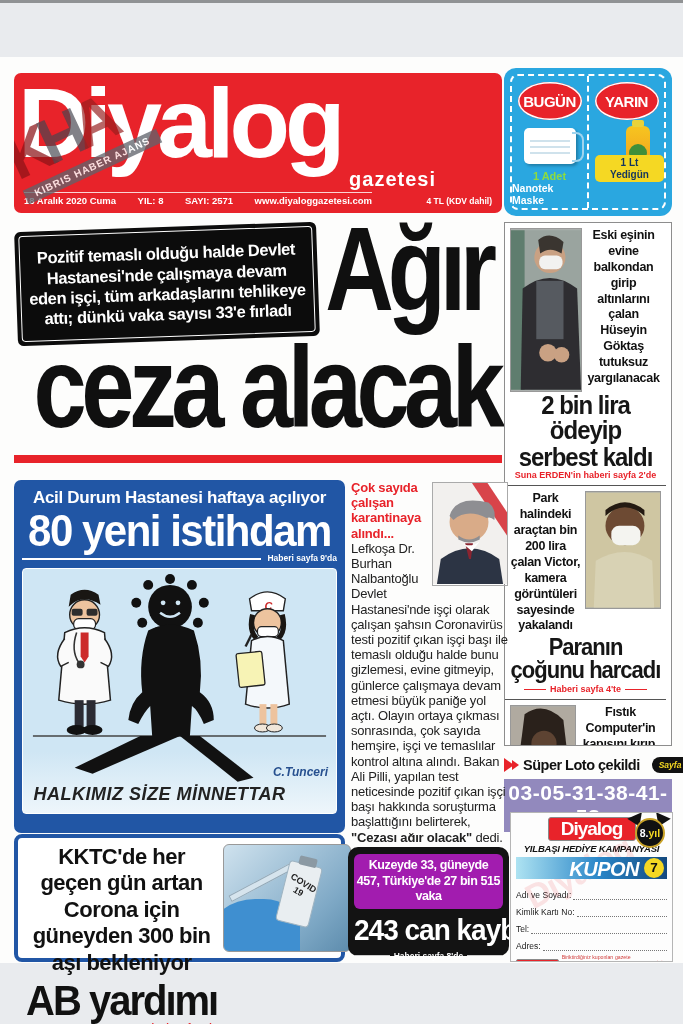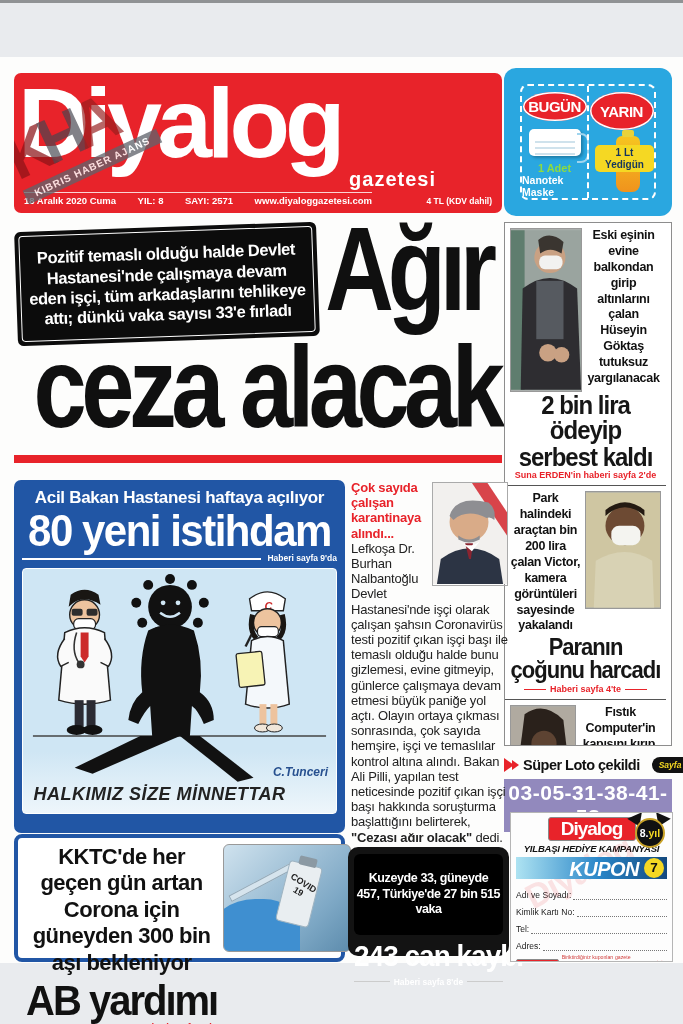--- a/index.html
+++ b/index.html
@@ -19,21 +19,21 @@
   .mast-price { position:absolute; right:10px; bottom:7px; color:#fff; font-size:8.5px; font-weight:bold; }
   .mast-line { position:absolute; bottom:20px; left:10px; right:130px; border-top:1px solid rgba(255,255,255,.8); }
   .wm { position:absolute; left:-8px; top:28px; transform:rotate(-25deg); opacity:.85; pointer-events:none; }
   .wm-letters { font-size:64px; font-weight:bold; letter-spacing:-10px; line-height:.9; }
   .wm-k { color:rgba(140,20,25,.85);} .wm-h { color:rgba(70,70,80,.8);} .wm-a { color:rgba(150,30,30,.8);}
   .wm-banner { margin-top:-6px; background:rgba(95,100,108,.9); color:#fff; font-size:10px; font-weight:bold;
     letter-spacing:1px; padding:2px 10px; display:inline-block; }
 
   
   .promo { position:absolute; left:504px; top:11px; width:168px; height:148px; background:#2aa7e0;
-    border-radius:12px; padding:16px; }
+    border-radius:12px; padding:6px; }
   .promo-inner { width:100%; height:100%; border:2px dashed #fff; border-radius:8px; display:flex; }
   .promo-col { flex:1; display:flex; flex-direction:column; align-items:center; padding-top:6px; position:relative; }
   .promo-col + .promo-col { border-left:2px dashed #fff; }
   .promo-oval { background:#e8232a; color:#fff; font-weight:bold; font-size:15px; border-radius:50%;
     width:64px; height:38px; display:flex; align-items:center; justify-content:center; letter-spacing:-0.5px;
     box-shadow:0 0 0 1.5px #fff inset; }
   .mask-icon { margin-top:8px; width:52px; height:36px; background:#fff; border-radius:5px; position:relative;
     box-shadow:2px 2px 3px rgba(0,0,0,.25); }
   .mask-icon::before { content:""; position:absolute; left:6px; right:6px; top:8px; height:18px;
     background:repeating-linear-gradient(#fff 0 4px,#cfe2ec 4px 6px); }
@@ -129,22 +129,22 @@
   .vial-cap { position:absolute; left:8px; top:-8px; width:18px; height:9px; background:#8b99a3; border-radius:2px; }
   .vial-label { margin-top:14px; text-align:center; font-size:9px; font-weight:bold; color:#222; line-height:1.1;
     transform:rotate(18deg); }
   .glove { position:absolute; left:-14px; bottom:-18px; width:90px; height:70px; background:#3f8fd0; border-radius:50% 40% 10% 50%; }
   .syr { position:absolute; left:2px; top:34px; width:70px; height:7px; background:#d6e4ed; border:1px solid #93a9b8; transform:rotate(-28deg); }
   .syr::after { content:""; position:absolute; right:-16px; top:2px; width:16px; height:1.6px; background:#6e8494; }
 
   
   .deaths { position:absolute; left:348px; top:790px; width:161px; height:109px; background:#131313;
     border-radius:10px; padding:7px 6px; }
-  .deaths-kicker { background:#000000; border-radius:6px; color:#fff; font-weight:bold; font-size:12.5px;
-    text-align:center; line-height:1.25; padding:17px 2px; letter-spacing:-0.4px; }
+  .deaths-kicker { background:#a21caf; border-radius:6px; color:#fff; font-weight:bold; font-size:12.5px;
+    text-align:center; line-height:1.25; padding:4px 2px; letter-spacing:-0.4px; }
   .deaths-hl { color:#fff; font-size:28px; font-weight:bold; letter-spacing:-1px; text-align:center; margin-top:5px;
     transform:scaleY(1.08); white-space:nowrap; }
   .deaths-ref { margin-top:5px; display:flex; align-items:center; gap:4px; }
   .deaths-ref .ln { flex:1; border-top:1px solid #ccc; }
   .deaths-ref .t { color:#fff; font-size:8.5px; font-weight:bold; white-space:nowrap; }
 
   
   .coupon { position:absolute; left:510px; top:755px; width:163px; height:150px; background:#fdfdfd;
     border:1px solid #b5b5b5; padding:4px 5px; overflow:hidden; }
   .coupon-wm { position:absolute; left:10px; top:40px; font-size:34px; font-weight:bold; color:rgba(232,35,42,.12);
@@ -299,21 +299,21 @@
         <span class="loto-arrow"></span>
         <span class="loto-arrow small"></span>
         <span class="loto-label">Süper Loto çekildi</span>
         <span class="loto-dash"></span>
         <span class="loto-badge">Sayfa 4'te</span>
       </div>
       <div class="loto-nums">03-05-31-38-41-58</div>
     </div>
 
     <div class="bluebox">
-      <div class="blue-kicker">Acil Bakan Hastanesi haftaya açılıyor</div>
+      <div class="blue-kicker">Acil Durum Hastanesi haftaya açılıyor</div>
       <div class="blue-hl">80 yeni istihdam</div>
       <div class="blue-under">
         <span class="ln"></span>
         <span class="blue-ref">Haberi sayfa 9'da</span>
       </div>
       <div class="cartoon">
         <svg viewBox="0 0 315 246">
           <line x1="10" y1="168" x2="305" y2="168" stroke="#444" stroke-width="1.5"></line>
 
           <polygon points="118,168 158,168 70,206 52,200" fill="#111"></polygon>

